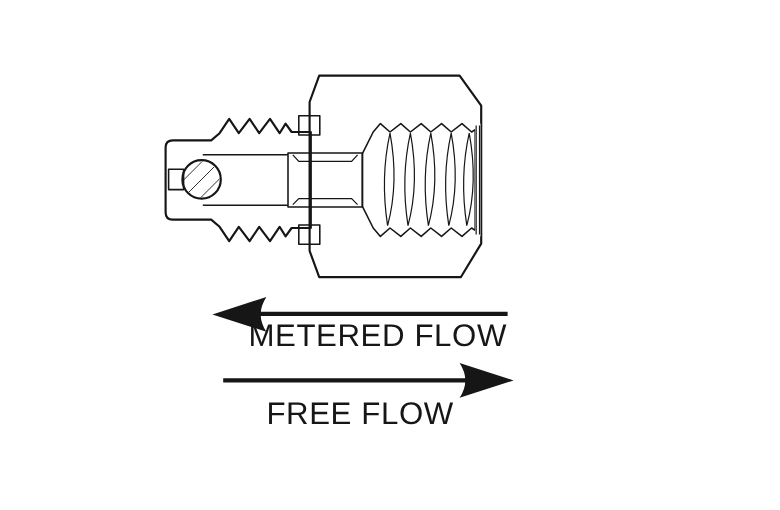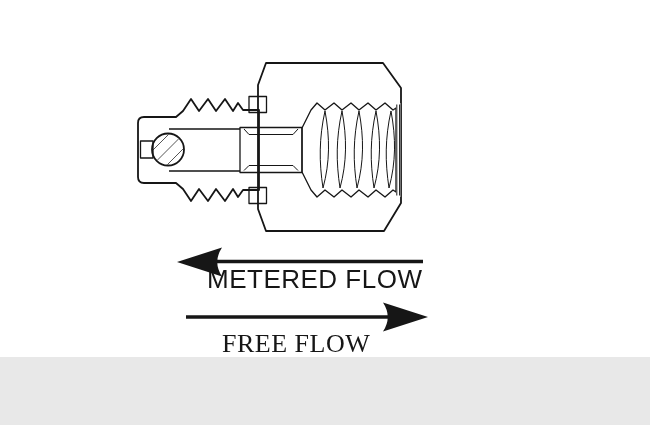--- a/index.html
+++ b/index.html
@@ -1,29 +1,29 @@
 <!DOCTYPE html>
 <html style="--ink: #161616; --bg: #ffffff;"><head>
 <meta charset="utf-8">
 <style>
   :root { --ink:#161616; --bg:#ffffff; }
   * { margin:0; padding:0; box-sizing:border-box; }
   body { font-family:"Liberation Sans", sans-serif; background:#e8e8e8; }
   .canvas {
-    position:relative; width:650px; height:357px;
+    position:relative; width:650px; height:425px;
     background:var(--bg); overflow:hidden;text-align:right;
   }
   svg { position:absolute; left:0; top:0; }
   .lbl {
     position:absolute; white-space:nowrap;
     font:400 26px "Liberation Sans", sans-serif;
     color:var(--ink); letter-spacing:0.5px;
   }
   .lbl-metered { left:207px; top:264px; }
-  .lbl-free   { left:222px; top:329px;font-family:Liberation Serif, serif; }
+  .lbl-free   { left:222px; top:329px; }
   .outline { stroke:var(--ink); stroke-width:1.8; fill:none; stroke-linejoin:round; }
   .detail  { stroke:var(--ink); stroke-width:1.3; fill:none; stroke-linejoin:round; }
   .thin    { stroke:var(--ink); stroke-width:1;   fill:none; }
   .arrowline { stroke:var(--ink); stroke-width:3.6; fill:none; }
   .arrowhead { fill:var(--ink); stroke:none; }
 </style>
 </head>
 <body>
 
 <div class="canvas">

